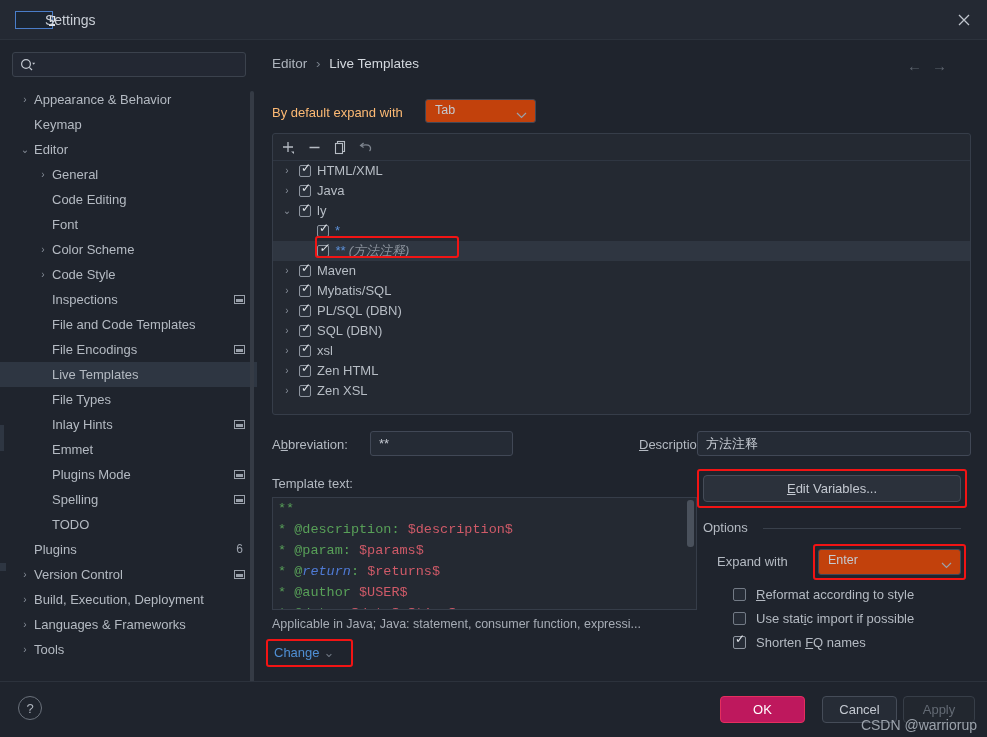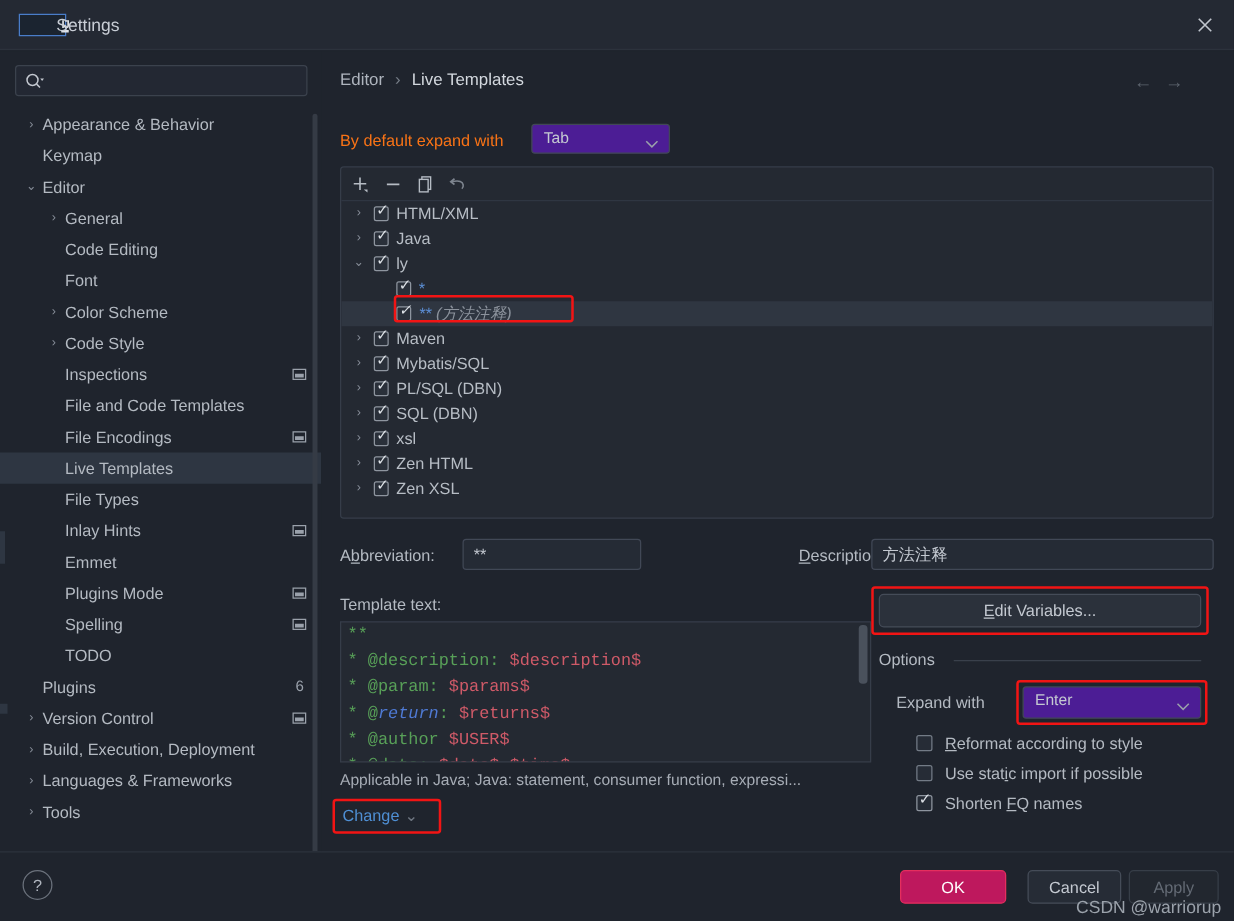--- a/index.html
+++ b/index.html
@@ -113,23 +113,23 @@
   }
   .breadcrumb .sep { color: #777e88; margin: 0 5px; }
   .breadcrumb .leaf { color: #d3d8de; }
   .nav-arrows {
     position: absolute; right: 30px; top: 16px;
     color: #5d646e; font-size: 15px; letter-spacing: 10px;
   }
   .nav-arrow { cursor: pointer; }
 
   .expand-row { position: absolute; left: 15px; top: 58px; }
-  .expand-label { position: absolute; left: 0; top: 6px; font-size: 13px; color: #f97316; white-space: nowrap; }
+  .expand-label { position: absolute; left: 0; top: 6px; font-size: 13px; color: #fdba74; white-space: nowrap; }
   .combo {
-    position: absolute; background: #4c1d95; border: 1px solid #414856;
+    position: absolute; background: #c2410c; border: 1px solid #414856;
     border-radius: 3px; height: 24px; cursor: pointer;
   }
   .combo .val {
     position: absolute; left: 9px; top: 3px; font-size: 12.5px; color: #c4c9d1;
   }
   .combo .chev {
     position: absolute; right: 8px; top: 7px;
   }
   #default-expand-combo { left: 153px; top: 0; width: 111px; }
 

